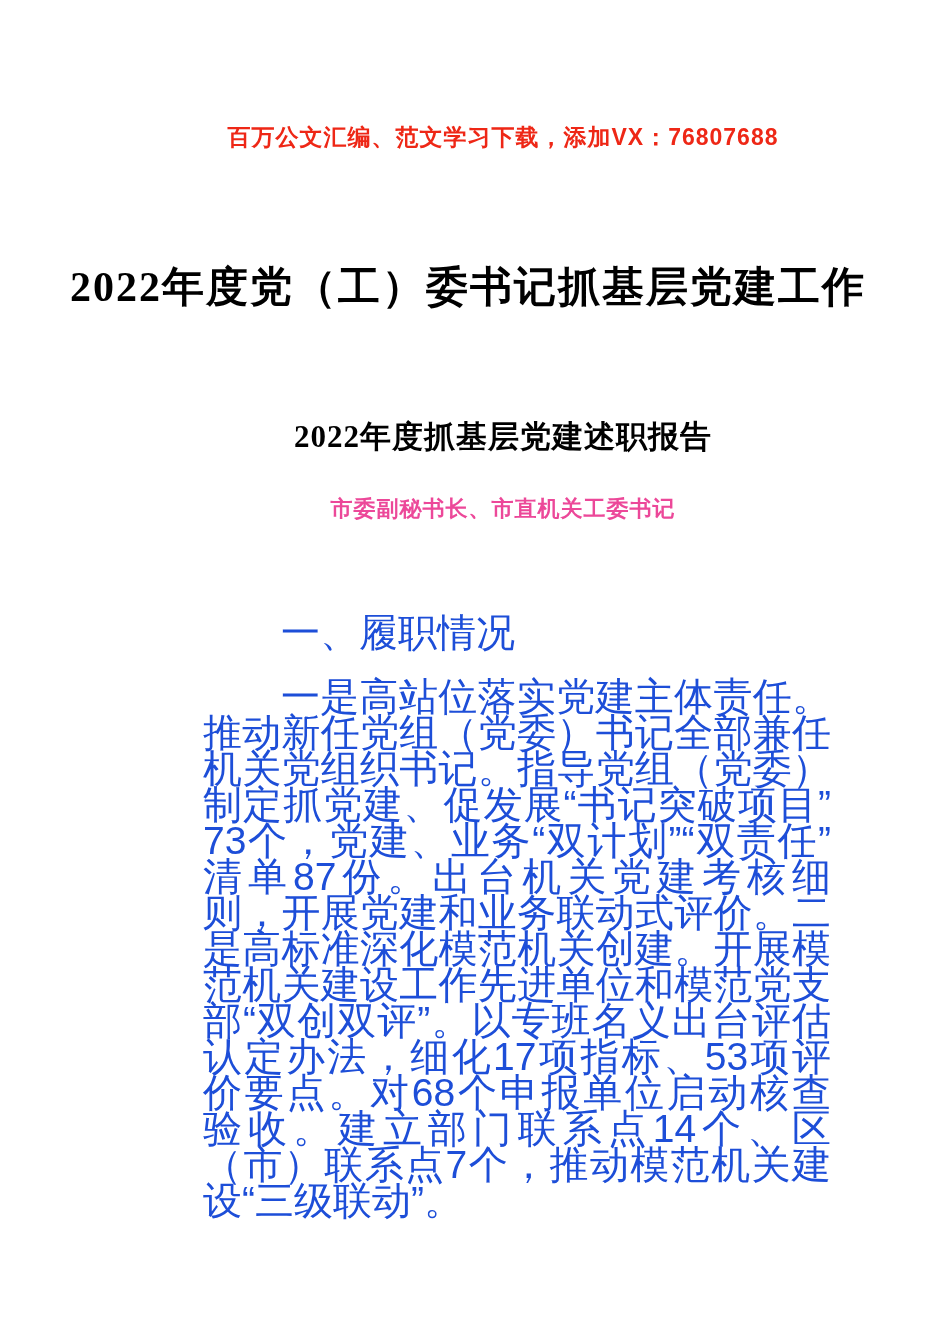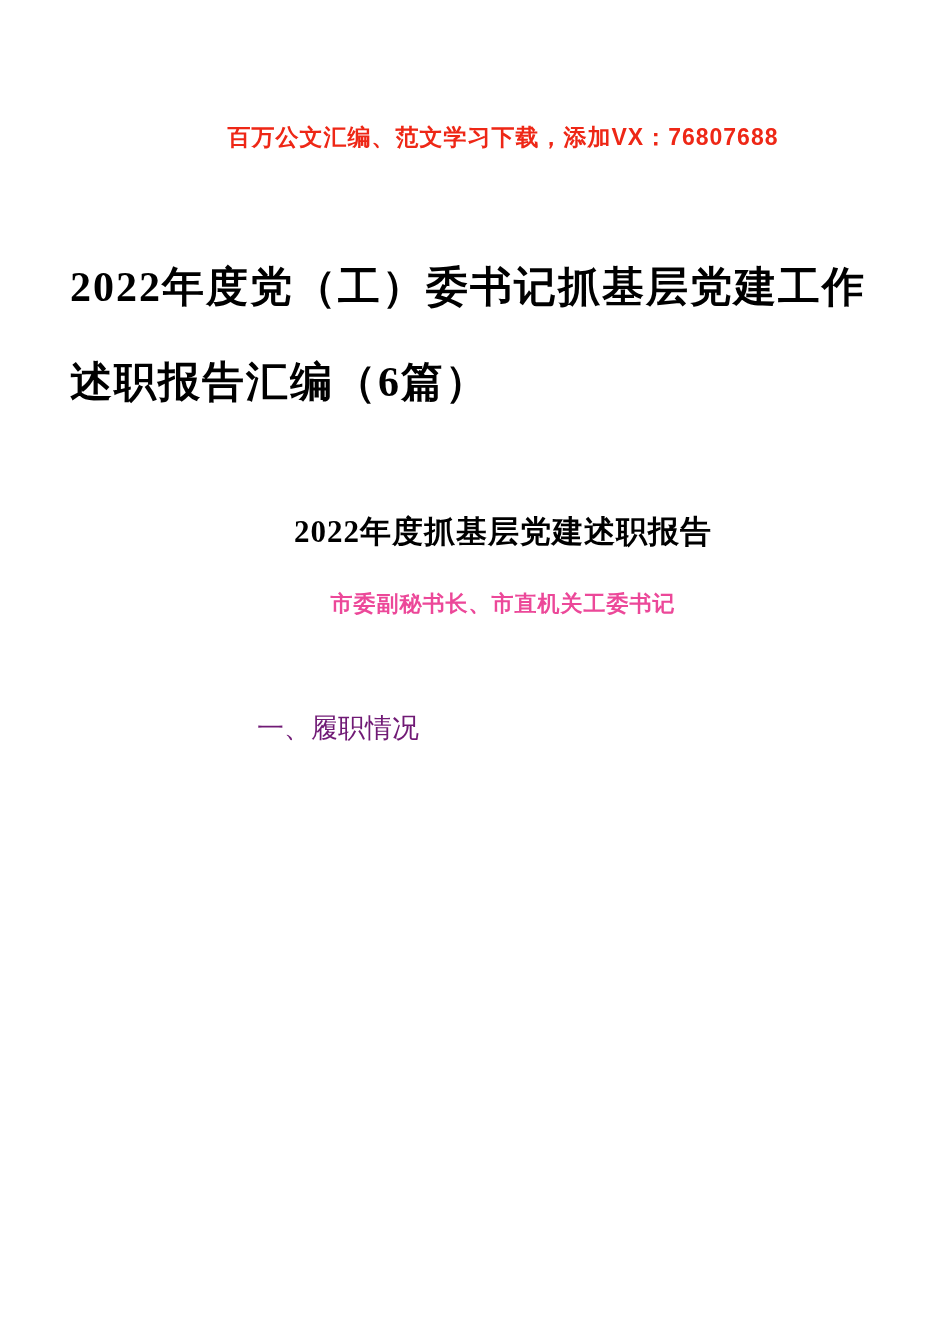--- a/index.html
+++ b/index.html
@@ -55,44 +55,44 @@
     font-size: 22px;
     line-height: 40px;
     font-weight: 700;
     color: #ec4899;
     letter-spacing: 1px;
   }
   .body-text {
     margin: 44px auto 16px auto;
     margin-left: 133px;
     width: 684px;
-    font-size: 27px;
+    font-size: 39px;
     line-height: 36px;
     text-align: justify;
     text-justify: inter-ideograph;
-    color: #701a75;
+    color: #1d4ed8;
   }
   .body-text p {
     text-indent: 2em;
     word-break: break-all;
   }
 </style>
 </head>
 <body>
 
 <div class="page">
 
   <div class="notice">百万公文汇编、范文学习下载，添加VX：76807688</div>
 
   <h1 class="main-title">
     <span class="title-line">2022年度党（工）委书记抓基层党建工作</span>
-    <span class="title-line">述职报告汇编（6篇）</span>
   </h1>
 
   <h2 class="report-title">2022年度抓基层党建述职报告</h2>
 
   <h3 class="report-subtitle">市委副秘书长、市直机关工委书记</h3>
 
   <div class="body-text">
     <p>一、履职情况</p>
+    <p>一是高站位落实党建主体责任。推动新任党组（党委）书记全部兼任机关党组织书记。指导党组（党委）制定抓党建、促发展“书记突破项目”73个，党建、业务“双计划”“双责任”清单87份。出台机关党建考核细则，开展党建和业务联动式评价。二是高标准深化模范机关创建。开展模范机关建设工作先进单位和模范党支部“双创双评”。以专班名义出台评估认定办法，细化17项指标、53项评价要点。对68个申报单位启动核查验收。建立部门联系点14个、区（市）联系点7个，推动模范机关建设“三级联动”。</p>
   </div>
 
 </div>
 
 </body></html>

